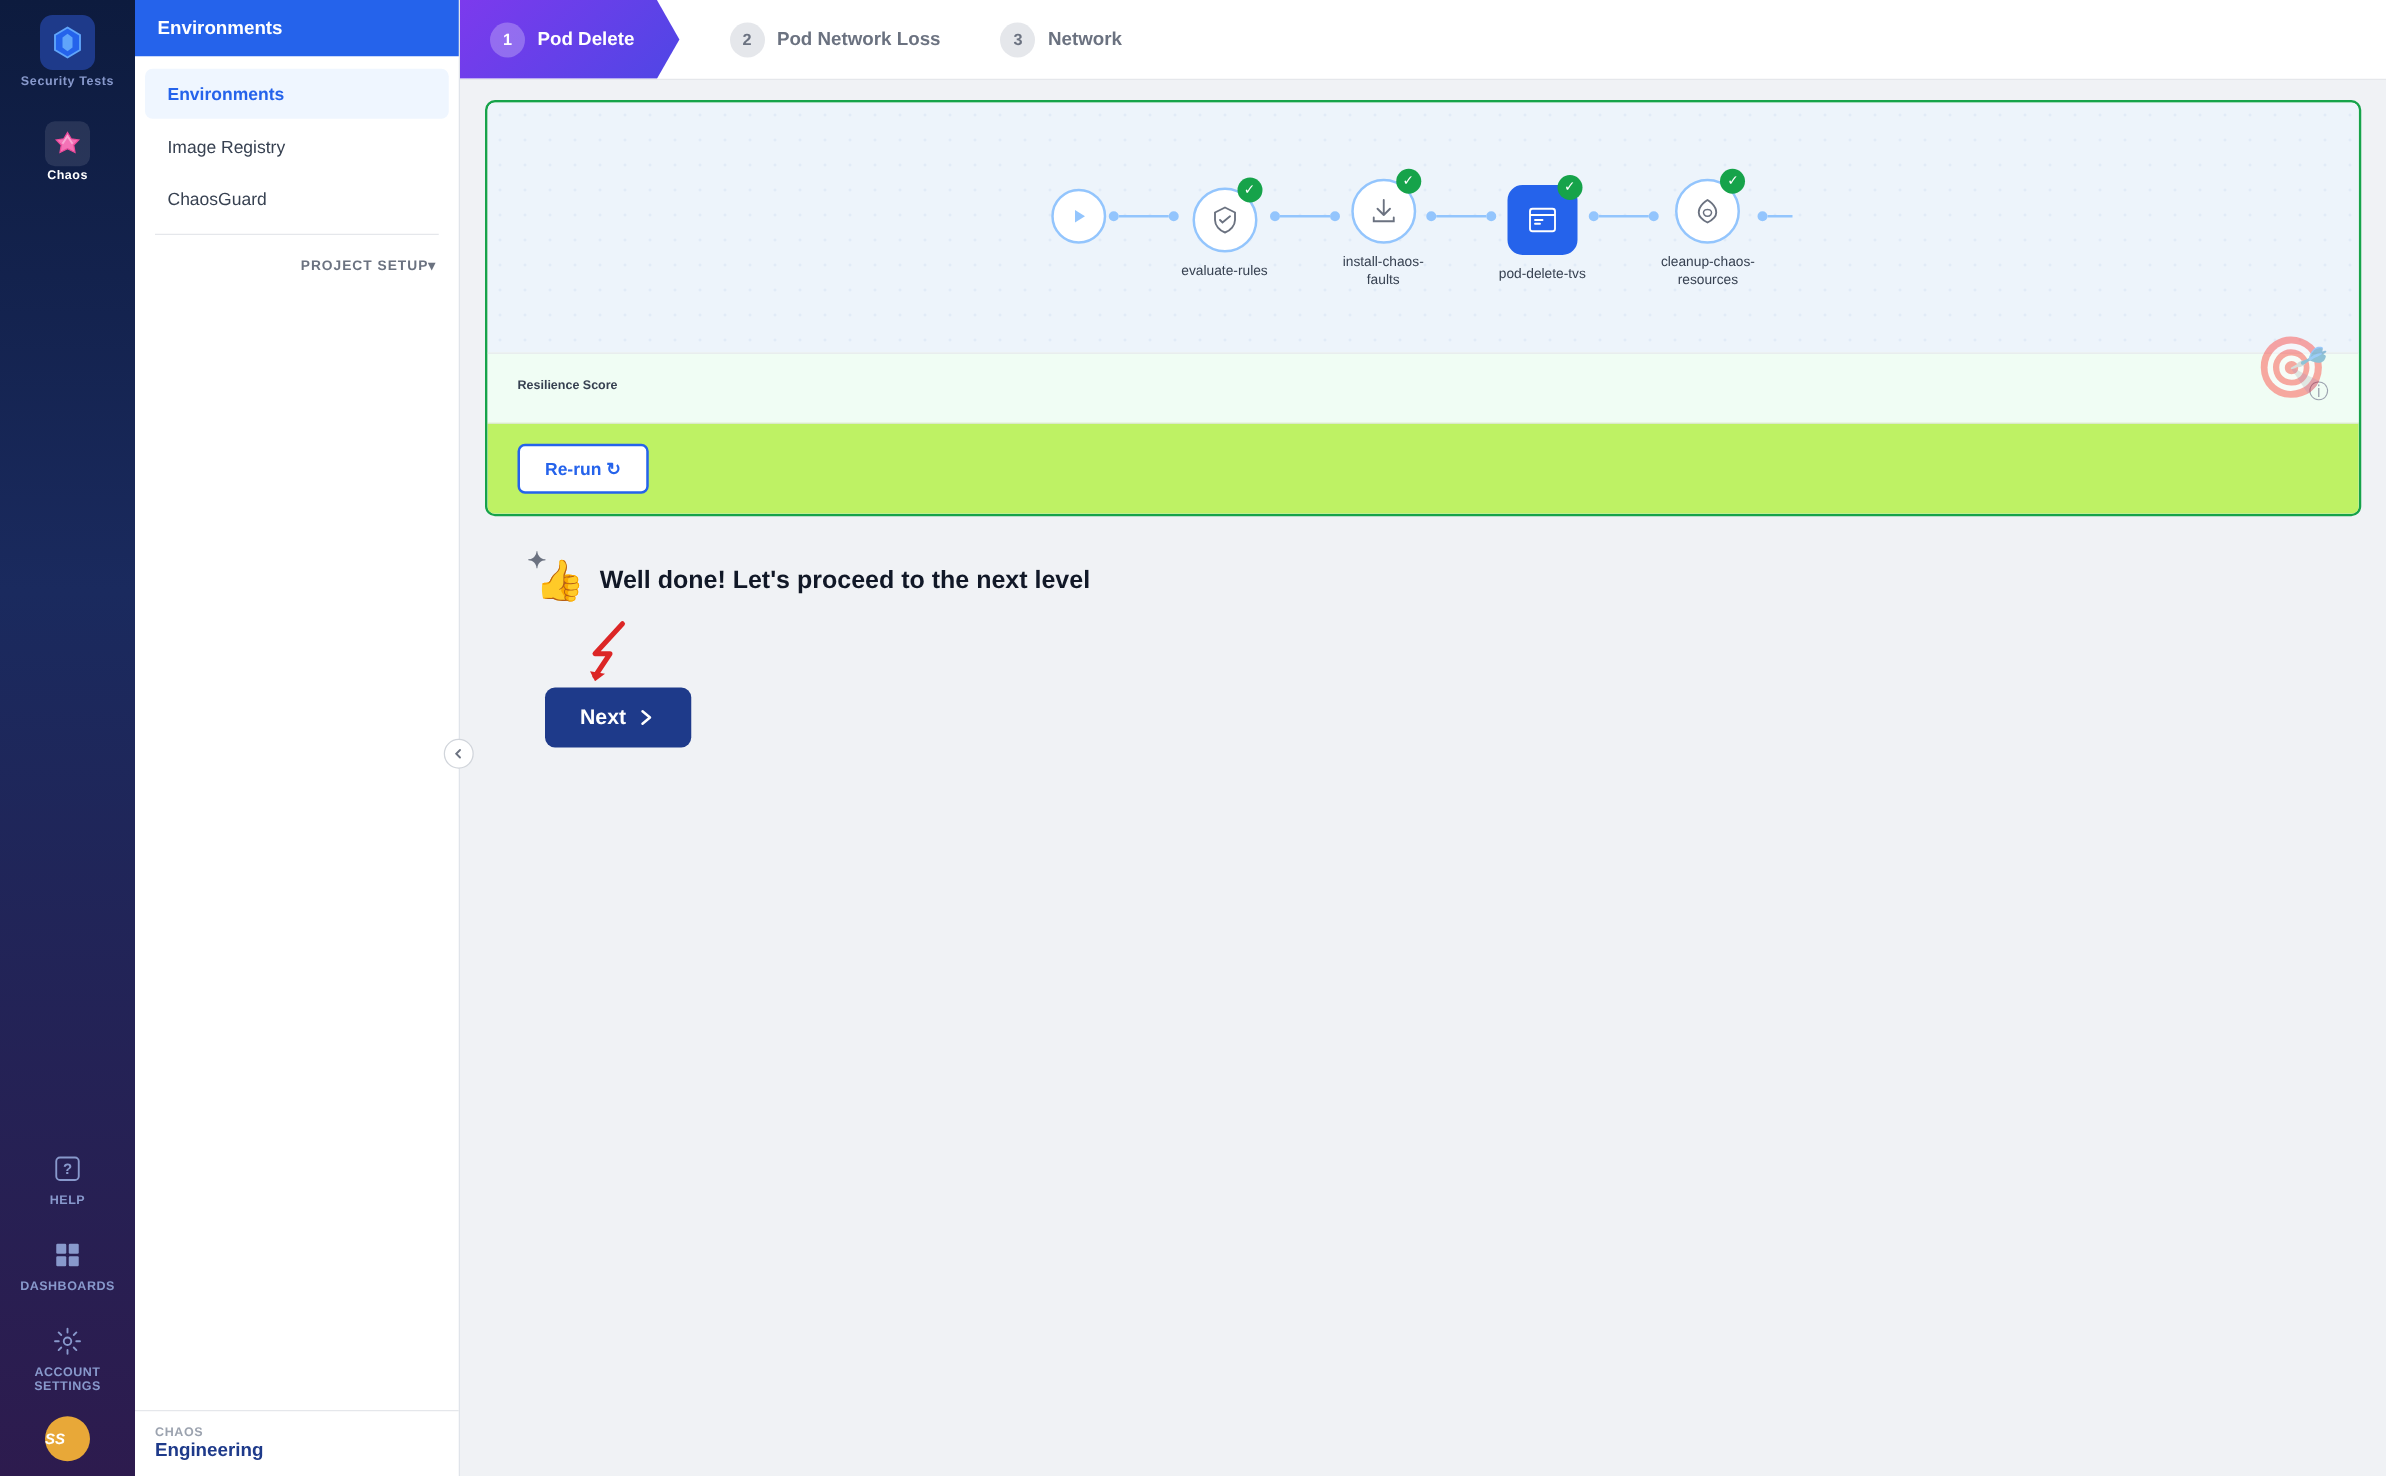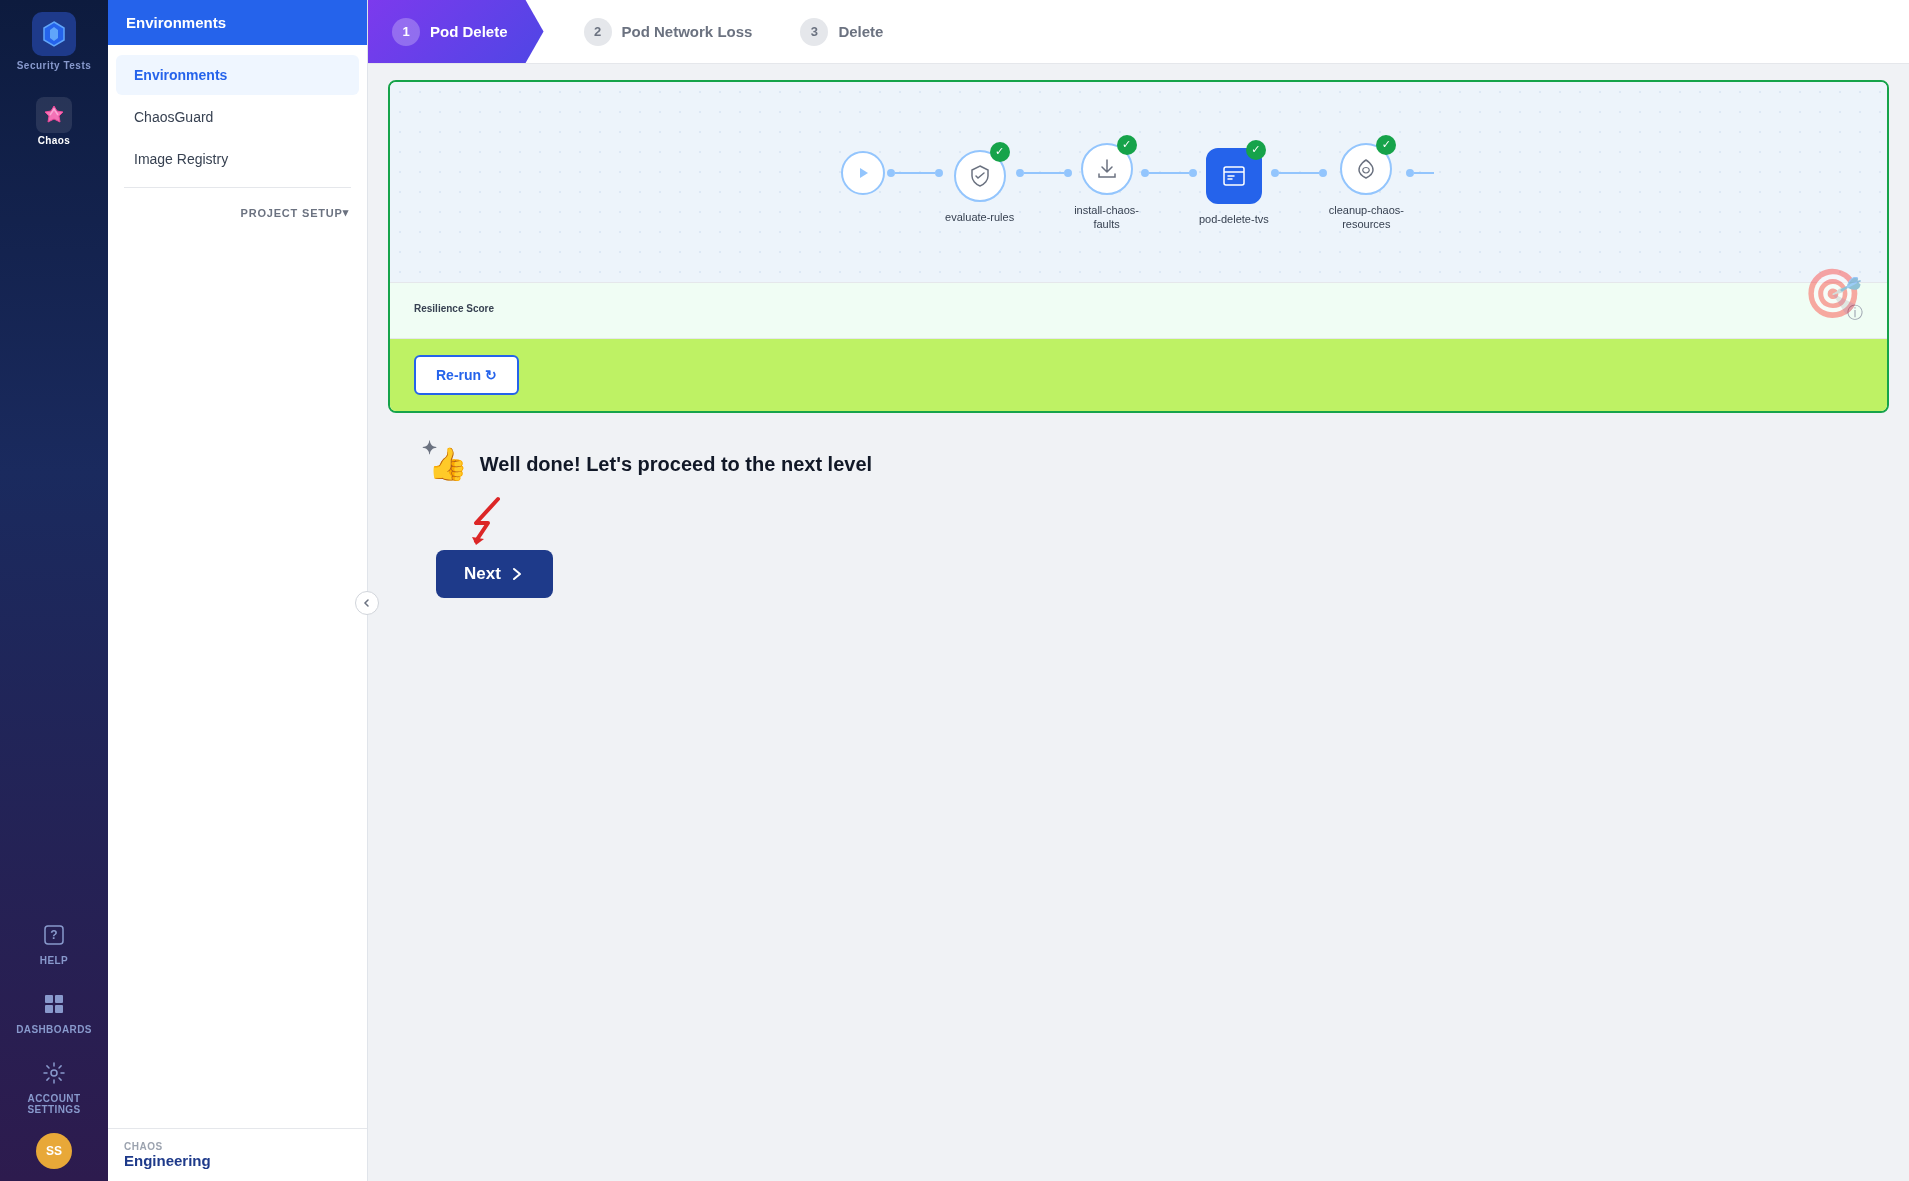--- a/index.html
+++ b/index.html
@@ -37,22 +37,22 @@
       width: 100%; padding: 10px 0; cursor: pointer; color: #8899cc;
       transition: color 0.2s;
     }
     .sidebar-nav-item.active { color: #fff; }
     .sidebar-nav-item .icon { width: 36px; height: 36px; display: flex; align-items: center; justify-content: center; border-radius: 8px; }
     .sidebar-nav-item.active .icon { background: rgba(255,255,255,0.1); }
     .sidebar-nav-item .nav-label { font-size: 10px; font-weight: 600; letter-spacing: 0.4px; text-align: center; margin-top: 2px; }
     .sidebar-spacer { flex: 1; }
     .sidebar-avatar {
       width: 36px; height: 36px; border-radius: 50%;
-      background: #e8a838; display: flex; align-items: center; justify-content: center;
-      color: #fff; font-size: 12px; font-weight: 700; margin-top: 8px;
+      background: #e8a838; display: flex; align-items: center; 
+      color: #fff; font-size: 12px; font-weight: 700; margin-top: 8px; font-style: italic;
     }
 
     
     .second-panel {
       width: 260px;
       background: #fff;
       border-right: 1px solid #e0e4ea;
       display: flex;
       flex-direction: column;
       flex-shrink: 0;
@@ -354,22 +354,22 @@
     <span>SS</span>
   </div>
 </div>
 
 <div class="second-panel" style="position:relative;">
   <div class="second-panel-header">
     <span>Environments</span>
   </div>
   <div class="second-panel-nav">
     <div class="second-nav-item" style="background:#eff6ff; color:#2563eb; font-weight:600;">Environments</div>
+    <div class="second-nav-item">Image Registry</div>
     <div class="second-nav-item">ChaosGuard</div>
-    <div class="second-nav-item">Image Registry</div>
     <hr class="second-nav-divider">
     <div class="second-nav-section">
       <span>PROJECT SETUP</span>
       <span>▾</span>
     </div>
   </div>
   <div class="second-panel-footer">
     <div class="project-label">CHAOS</div>
     <div class="project-name">Engineering</div>
   </div>
@@ -386,21 +386,21 @@
     <div class="step step-active">
       <div class="step-number">1</div>
       <span>Pod Delete</span>
     </div>
     <div class="step step-inactive" style="padding-left:40px;">
       <div class="step-number">2</div>
       <span>Pod Network Loss</span>
     </div>
     <div class="step step-inactive">
       <div class="step-number">3</div>
-      <span>Delete</span>
+      <span>Network</span>
     </div>
   </div>
 
   <div class="content-area">
 
     <div class="flow-card">
       <div class="flow-diagram">
         <div class="flow-nodes">
 
           <div class="flow-node">

